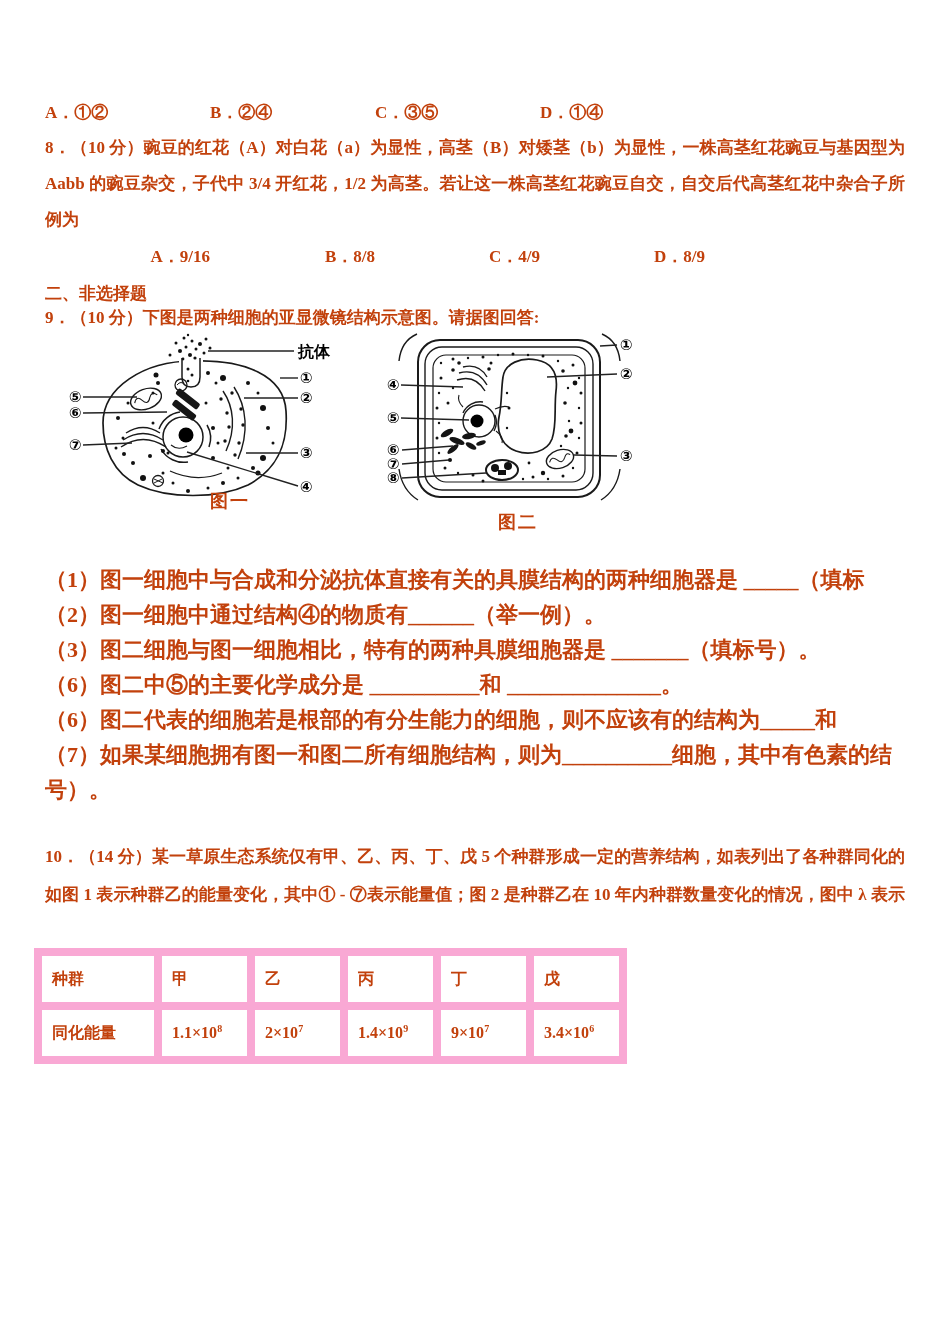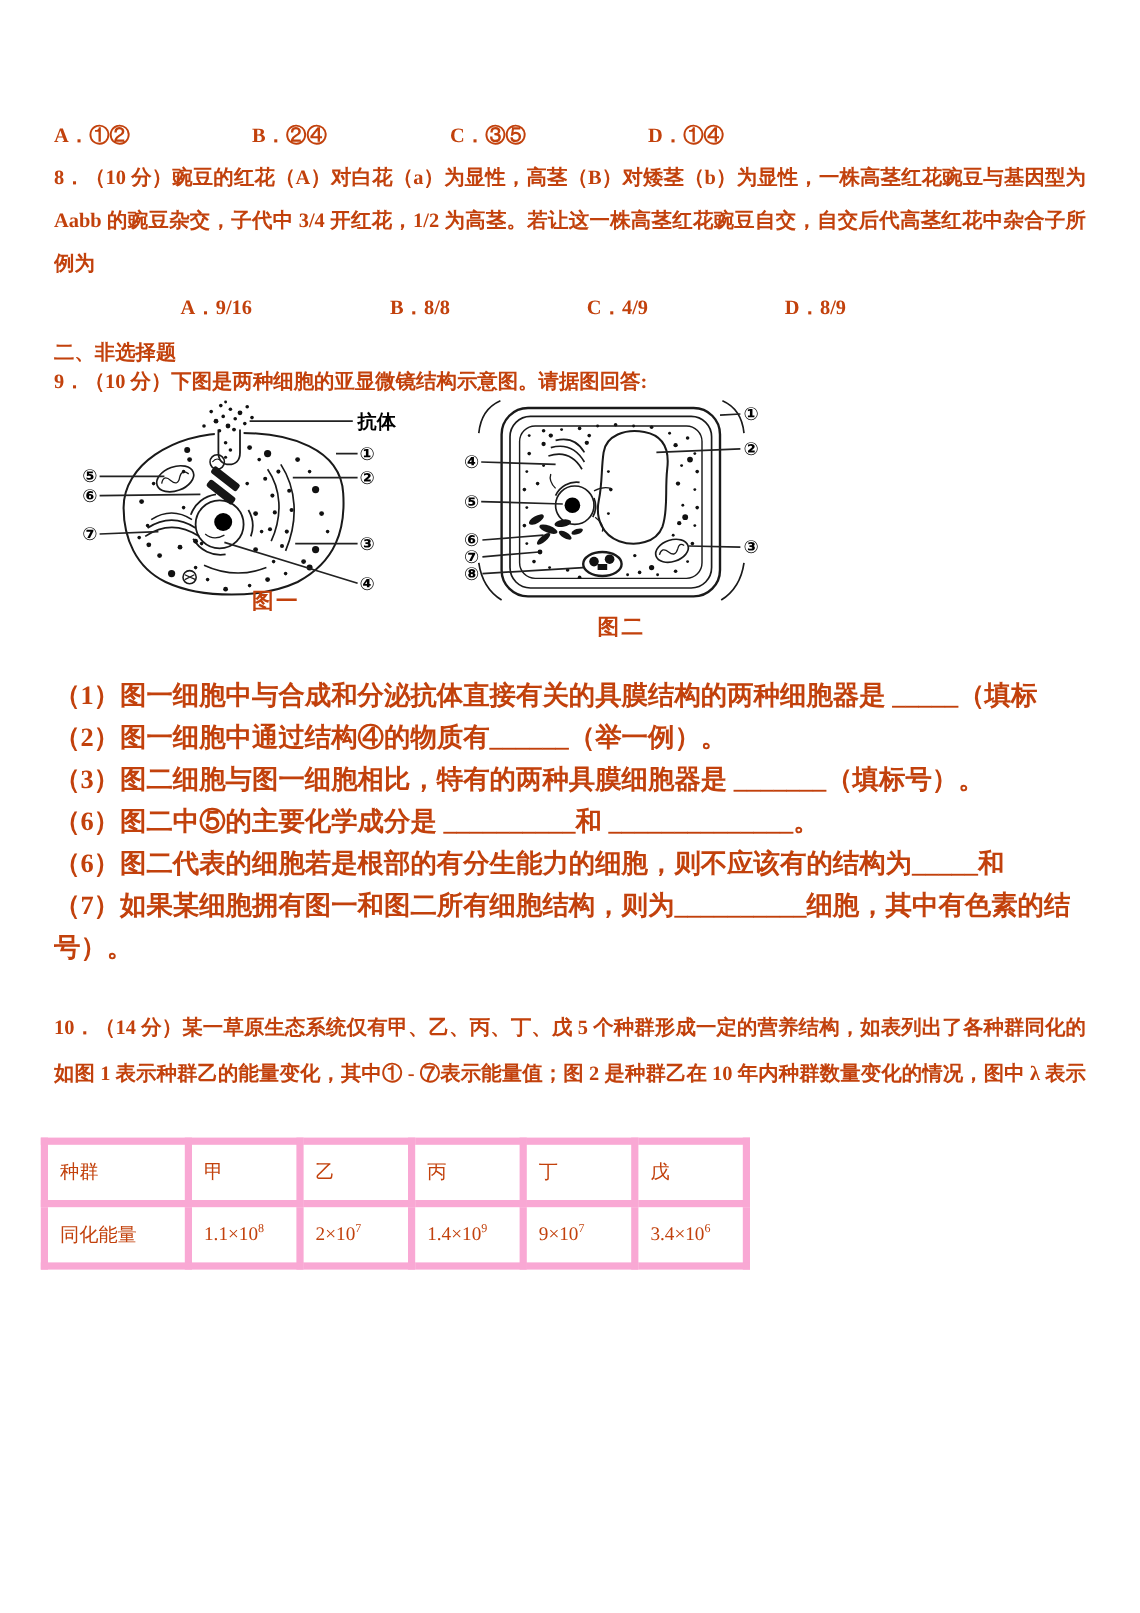--- a/index.html
+++ b/index.html
@@ -9,21 +9,21 @@
   .txt{font-size:17px;line-height:36px;}
   .block{position:absolute;left:45px;width:860px;}
   .jline{text-align:justify;text-align-last:justify;height:36px;overflow:hidden;}
   .plain{height:36px;overflow:hidden;}
   .optrow{position:absolute;left:45px;display:flex;font-size:17px;}
   .opt{width:165px;}
   .sline{height:35px;line-height:35px;overflow:hidden;font-size:22px;}
   .qline{height:38px;line-height:38px;overflow:hidden;font-size:17px;}
   .caption{position:absolute;font-size:18px;letter-spacing:2px;}
   table.energy{position:absolute;left:34px;top:948px;border-collapse:collapse;}
-  table.energy td{border:6px solid #f9a8d4;font-size:16px;font-weight:400;
+  table.energy td{border:8px solid #f9a8d4;font-size:16px;font-weight:700;
                   height:46px;padding:0 4px 0 10px;vertical-align:middle;}
   table.energy sup{font-size:10px;line-height:0;}
   svg text{font-family:"DejaVu Sans",sans-serif;font-size:15px;fill:#000;}
   svg .cjk{font-family:"Liberation Serif","DejaVu Serif",serif;font-weight:bold;font-size:16px;}
 </style>
 </head>
 <body>
 
 <div id="page">
 

